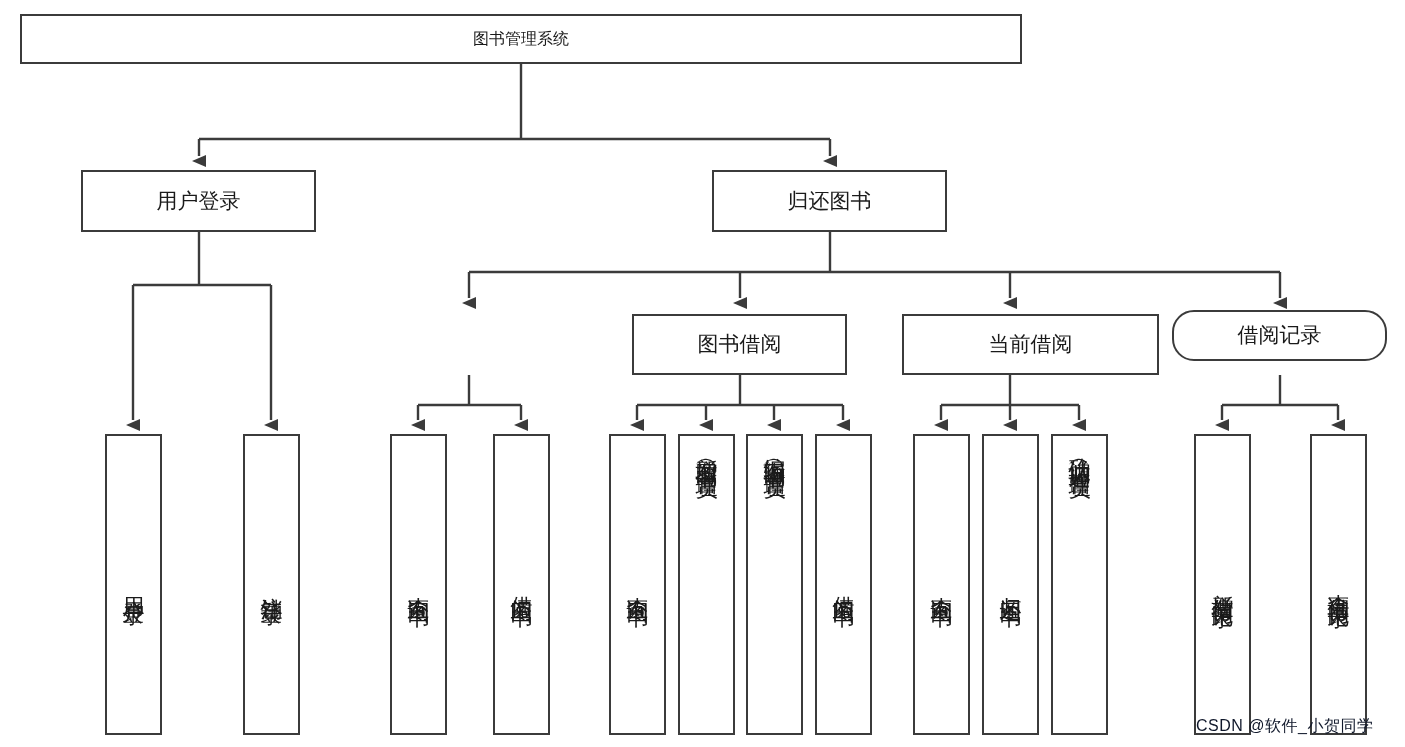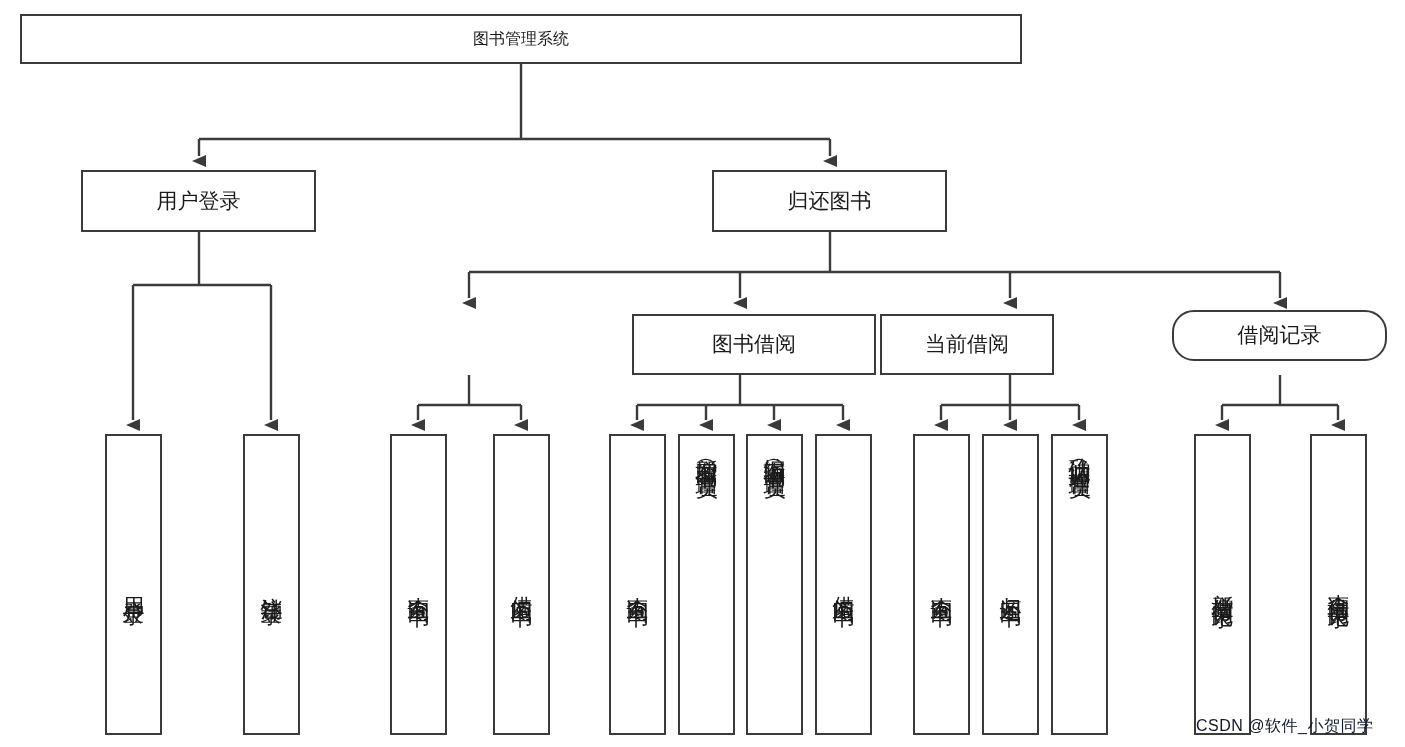--- a/index.html
+++ b/index.html
@@ -130,24 +130,24 @@
     <span class="lbl">图书管理系统</span>
   </div>
 
   <div class="node horizontal" style="left:81px; top:170px; width:235px; height:62px;">
     <span class="lbl">用户登录</span>
   </div>
   <div class="node horizontal" style="left:712px; top:170px; width:235px; height:62px;">
     <span class="lbl">归还图书</span>
   </div>
 
-  <div class="node horizontal" style="left:632px; top:314px; width:244px; height:61px;">
+  <div class="node horizontal" style="left:632px; top:314px; width:215px; height:61px;">
     <span class="lbl">图书借阅</span>
   </div>
-  <div class="node horizontal" style="left:880px; top:314px; width:174px; height:61px;">
+  <div class="node horizontal" style="left:902px; top:314px; width:257px; height:61px;">
     <span class="lbl">当前借阅</span>
   </div>
   <div class="node horizontal" style="left:1172px; top:310px; width:215px; height:51px;border-radius:22px;">
     <span class="lbl">借阅记录</span>
   </div>
 
   <div class="node vertical mid" style="left:105px; top:434px; width:57px; height:301px;">
     <span class="lbl">用户登录</span>
   </div>
   <div class="node vertical mid" style="left:243px; top:434px; width:57px; height:301px;">

